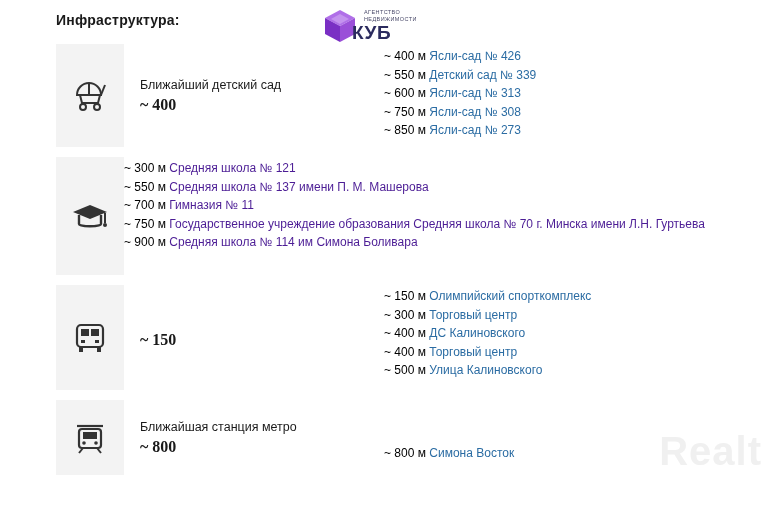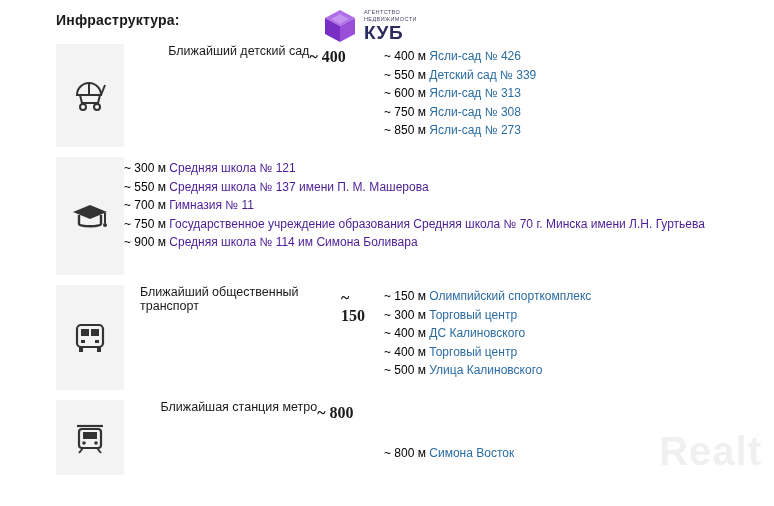--- a/index.html
+++ b/index.html
@@ -38,21 +38,21 @@
     position: absolute;
     left: 42px; top: 4px;
     font-size: 5.5px;
     color: #4a4a6a;
     letter-spacing: 0.4px;
     line-height: 7px;
     text-transform: uppercase;
   }
   .logo-text-main {
     position: absolute;
-    left: 42px; top: 17px;
+    left: 30px; top: 17px;
     font-size: 19px;
     font-weight: bold;
     color: #2b2b5e;
     letter-spacing: 0.5px;
   }
   
   .rows {
     position: absolute;
     left: 56px; top: 44px;
     width: 700px;
@@ -70,20 +70,21 @@
     display: flex;
     align-items: center;
     justify-content: center;
     align-self: stretch;
   }
   .icon-box svg { display: block; }
   .row-label {
     flex: 0 0 260px;
     padding: 0 10px 0 16px;
     display: flex;
+    flex-direction: column;
     justify-content: center;
     align-self: stretch;
   }
   .row-label .lbl {
     font-size: 12.5px;
     color: #1a1a1a;
   }
   .row-label .val {
     font-size: 16px;
     font-weight: bold;
@@ -210,21 +211,20 @@
             <rect x="8" y="8" width="8" height="7" fill="#333"></rect>
             <rect x="18" y="8" width="8" height="7" fill="#333"></rect>
             <rect x="8" y="19" width="4" height="3" fill="#333"></rect>
             <rect x="22" y="19" width="4" height="3" fill="#333"></rect>
             <rect x="6" y="26" width="4" height="5" fill="#333"></rect>
             <rect x="24" y="26" width="4" height="5" fill="#333"></rect>
           </svg>
         </span>
       </div>
       <div class="row-label">
-        <div class="lbl">Ближайший общественный транспорт</div>
         <div class="val">~ 150</div>
       </div>
       <div class="row-items">
         <div class="item"><span class="dist">~ 150 м</span> <a href="#">Олимпийский спорткомплекс</a></div>
         <div class="item"><span class="dist">~ 300 м</span> <a href="#">Торговый центр</a></div>
         <div class="item"><span class="dist">~ 400 м</span> <a href="#">ДС Калиновского</a></div>
         <div class="item"><span class="dist">~ 400 м</span> <a href="#">Торговый центр</a></div>
         <div class="item"><span class="dist">~ 500 м</span> <a href="#">Улица Калиновского</a></div>
       </div>
     </div>

